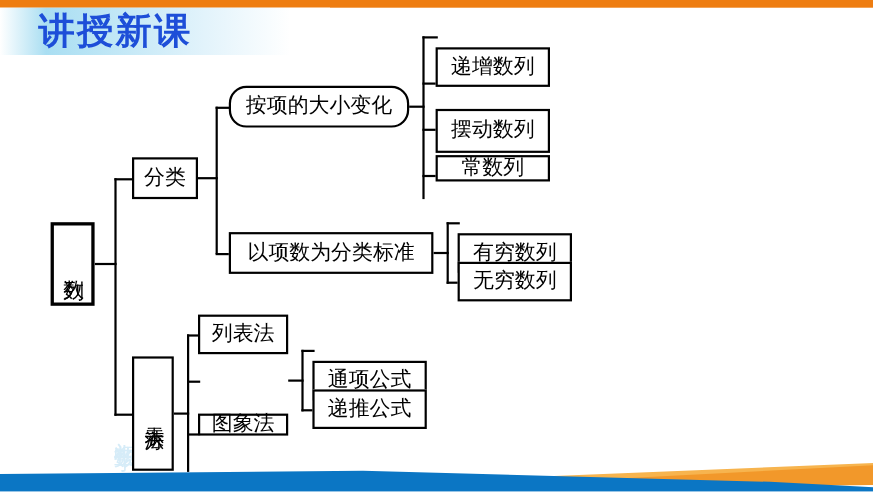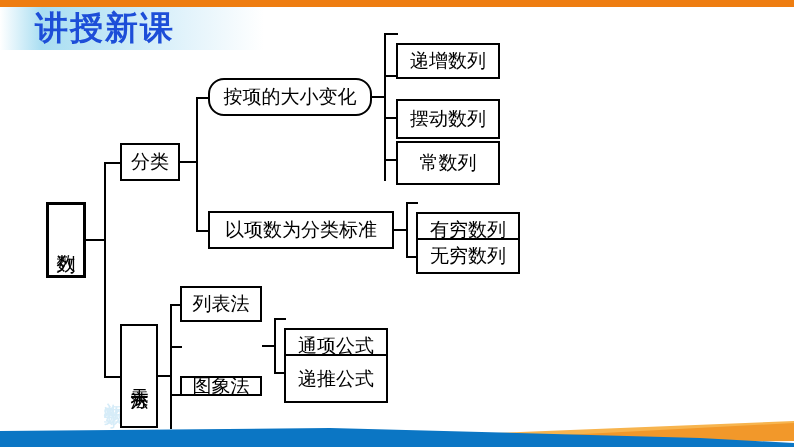--- a/index.html
+++ b/index.html
@@ -108,21 +108,21 @@
 
     <div class="line hline" style="left:384px; top:-17px; width:14px;"></div>
     <div class="node" style="left:396px; top:-35px; width:104px; height:36px;margin-top:28px;">递增数列</div>
 
     <div class="line hline" style="left:384px; top:25px; width:14px;"></div>
 
     <div class="line hline" style="left:384px; top:67px; width:14px;"></div>
     <div class="node" style="left:396px; top:49px; width:104px; height:40px;">摆动数列</div>
 
     <div class="line hline" style="left:384px; top:109px; width:14px;"></div>
-    <div class="node" style="left:396px; top:91px; width:104px; height:44px;">常数列</div>
+    <div class="node" style="left:396px; top:91px; width:104px; height:24px;">常数列</div>
 
     <div class="line hline" style="left:196px; top:180px; width:14px;"></div>
     <div class="node" style="left:208px; top:161px; width:186px; height:38px;">以项数为分类标准</div>
 
     <div class="line hline" style="left:394px; top:179px; width:14px;"></div>
     <div class="line vline" style="left:406px; top:152px; height:56px;"></div>
 
     <div class="line hline" style="left:406px; top:152px; width:12px;"></div>
     <div class="node" style="left:416px; top:134px; width:104px; height:36px;margin-top:28px;">有穷数列</div>
 
@@ -143,21 +143,21 @@
     <div class="line hline" style="left:170px; top:344px; width:12px;"></div>
     <div class="node" style="left:180px; top:326px; width:82px; height:20px;">图象法</div>
 
     <div class="line hline" style="left:262px; top:295px; width:14px;"></div>
     <div class="line vline" style="left:274px; top:268px; height:56px;"></div>
 
     <div class="line hline" style="left:274px; top:268px; width:12px;"></div>
     <div class="node" style="left:284px; top:250px; width:104px; height:36px;margin-top:28px;">通项公式</div>
 
     <div class="line hline" style="left:274px; top:322px; width:12px;"></div>
-    <div class="node" style="left:284px; top:304px; width:104px; height:49px;">递推公式</div>
+    <div class="node" style="left:284px; top:304px; width:104px; height:36px;">递推公式</div>
 
   </div>
 
   <div class="footer">
     <svg viewBox="0 0 794 26" preserveAspectRatio="none" aria-hidden="true">
       <path d="M794,0 L794,16 L470,20 L0,22 L0,18 L470,13 Z" fill="#F7B44E"></path>
       <path d="M794,2 L794,20 L430,24 L430,21 Z" fill="#F2982A"></path>
       <path d="M0,10 L330,7 L700,17 L794,22 L794,26 L0,26 Z" fill="#0B76C4"></path>
     </svg>
   </div>

